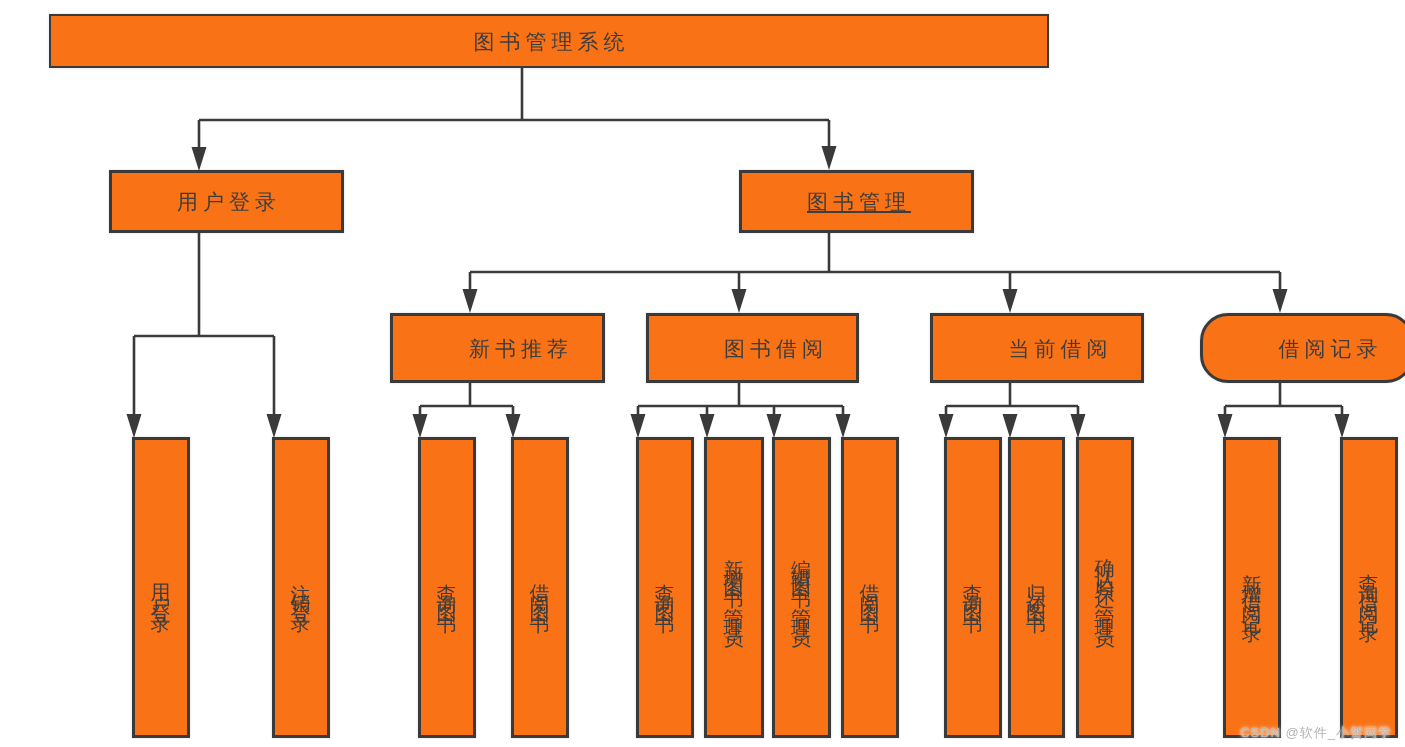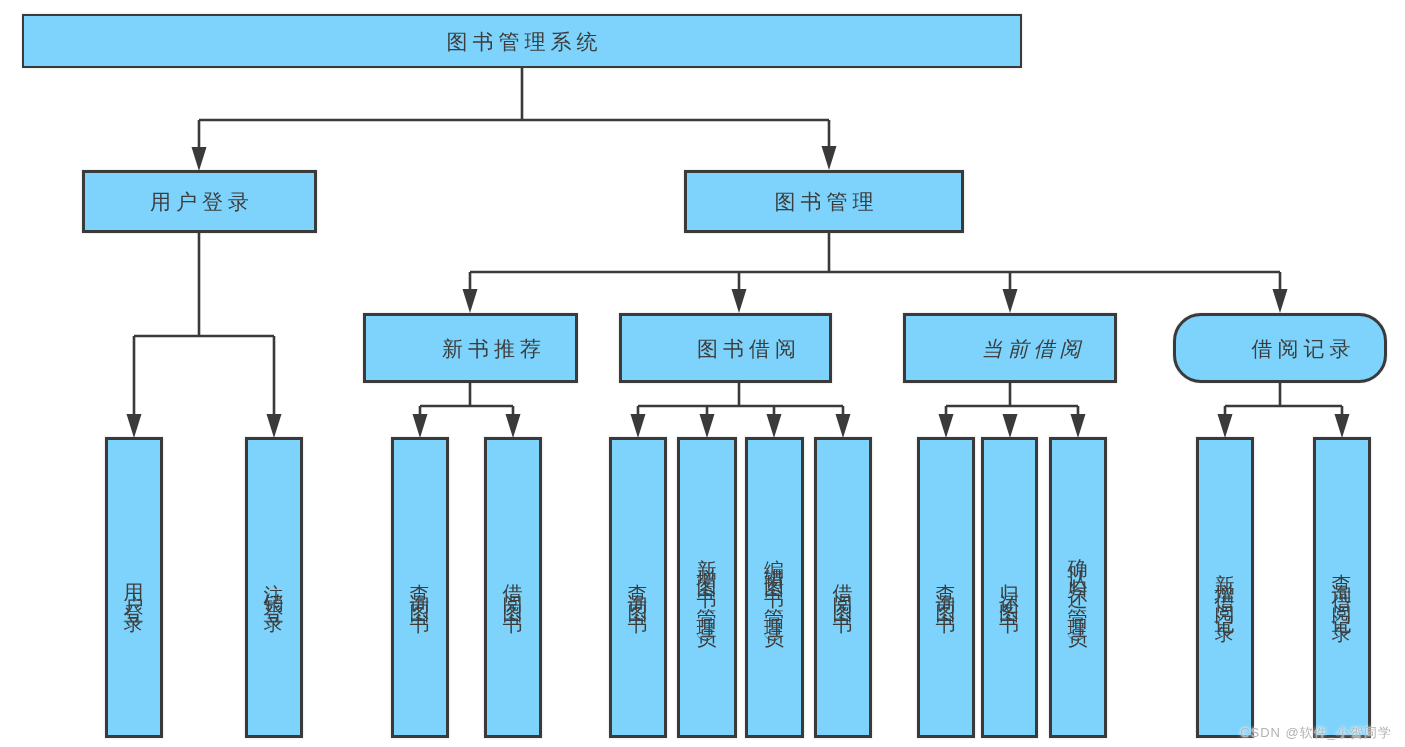--- a/index.html
+++ b/index.html
@@ -31,28 +31,29 @@
     stroke-width: 2.6;
     fill: none;
   }
   svg.connectors polygon {
     fill: var(--line);
     stroke: none;
   }
 
   .node {
     position: absolute;
-    background: #7dd3fc;
+    background: #f97316;
     border: 3px solid var(--border);
     color: var(--text);
     display: flex;
     align-items: center;
     justify-content: center;
     text-align: center;
     box-shadow: 0 0 2px rgba(0,0,0,0.18);
+    margin-left: 27px;
   }
   .node.h {
     font-size: 21px;
     letter-spacing: 5px;
     line-height: 1;
     white-space: nowrap;
     text-indent: 5px; 
   }
   .node.root {
     left: 22px; top: 14px; width: 1000px; height: 54px;
@@ -62,27 +63,27 @@
     top: 437px; height: 301px;
     writing-mode: vertical-rl;
     text-orientation: mixed;
     font-size: 20px;
     letter-spacing: 10px;
     line-height: 1;
   }
 
   
   .l2-0 { left: 82px;  top: 170px; width: 235px; height: 63px; }
-  .l2-1 { left: 684px; top: 170px; width: 280px; height: 63px; }
+  .l2-1 { left: 712px; top: 170px; width: 235px; height: 63px; text-decoration: underline; }
 
   
   .l3 { top: 313px; height: 70px; padding-left: 42px; }
   .l3-0 { left: 363px;  width: 215px; }
   .l3-1 { left: 619px;  width: 213px; }
-  .l3-2 { left: 903px;  width: 214px; font-style: italic; }
+  .l3-2 { left: 903px;  width: 214px; }
   .l3-3 { left: 1173px; width: 214px; border-radius: 28px; }
 
   
   .lf-0  { left: 105px;  width: 58px; }
   .lf-1  { left: 245px;  width: 58px; }
   .lf-2  { left: 391px;  width: 58px; }
   .lf-3  { left: 484px;  width: 58px; }
   .lf-4  { left: 609px;  width: 58px; }
   .lf-5  { left: 677px;  width: 60px; }
   .lf-6  { left: 745px;  width: 59px; }

